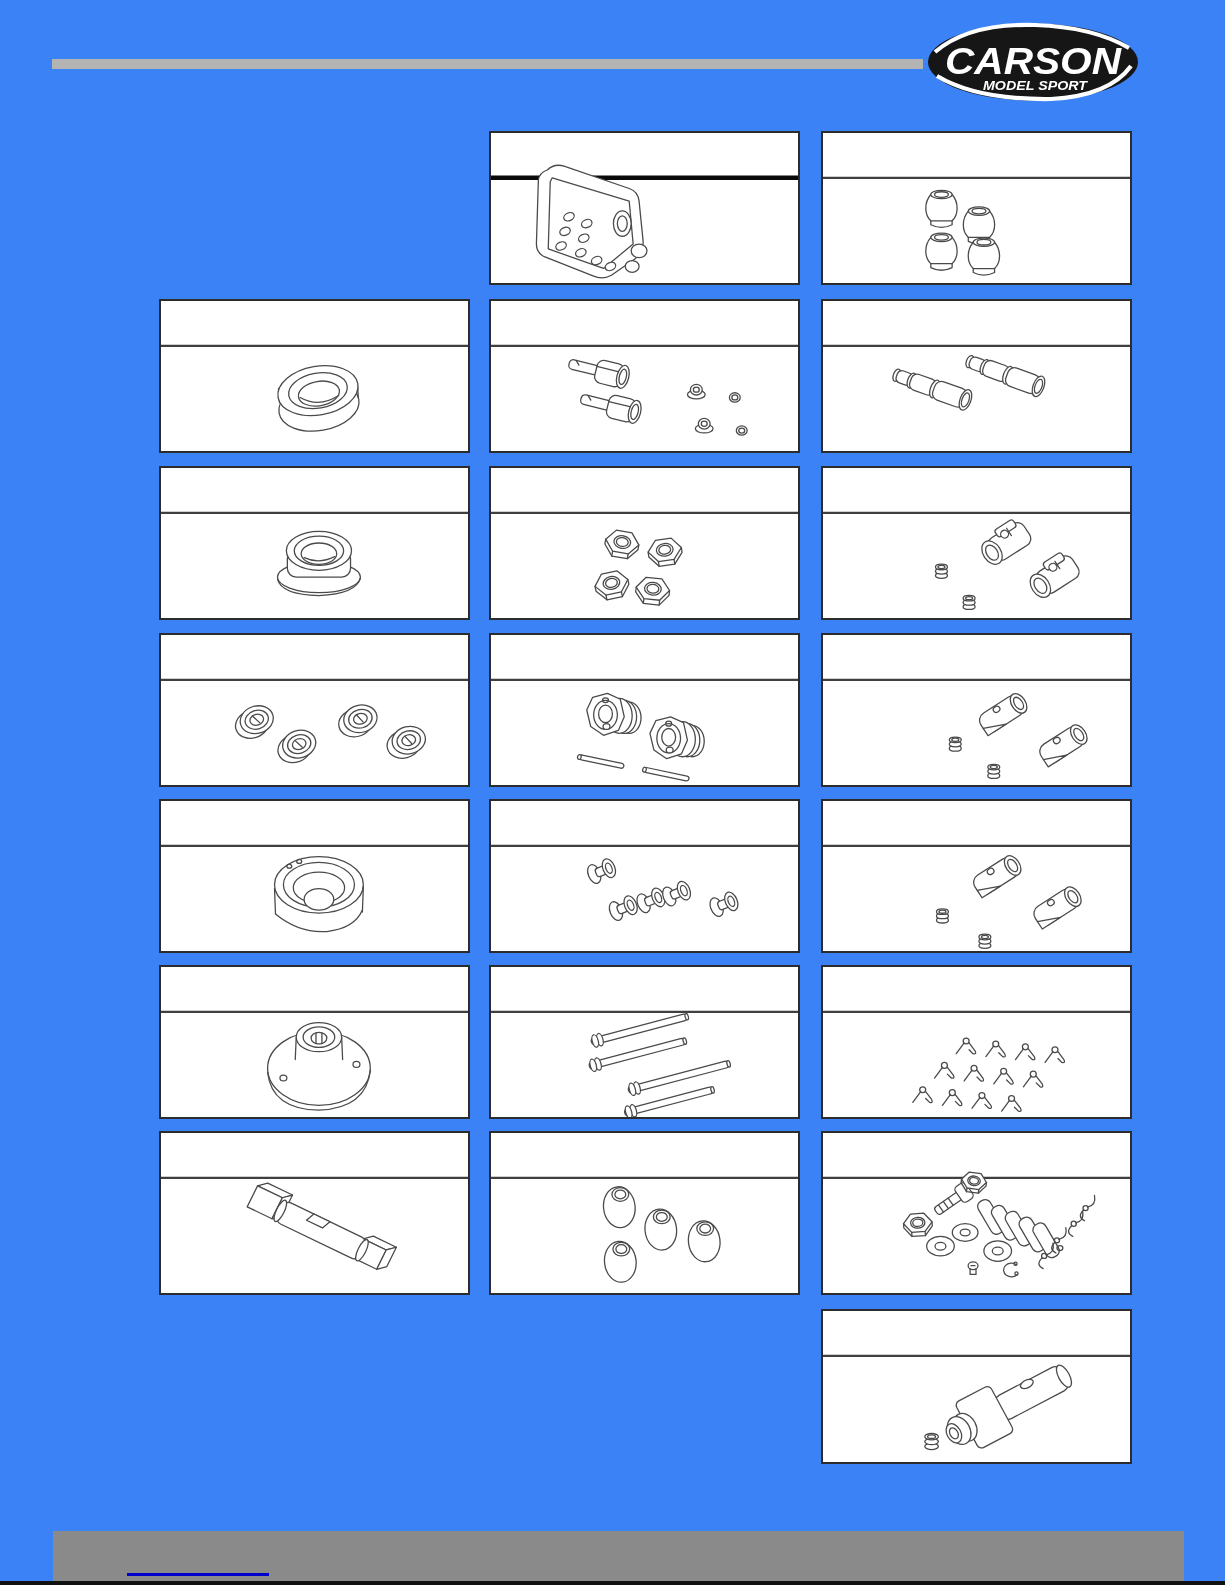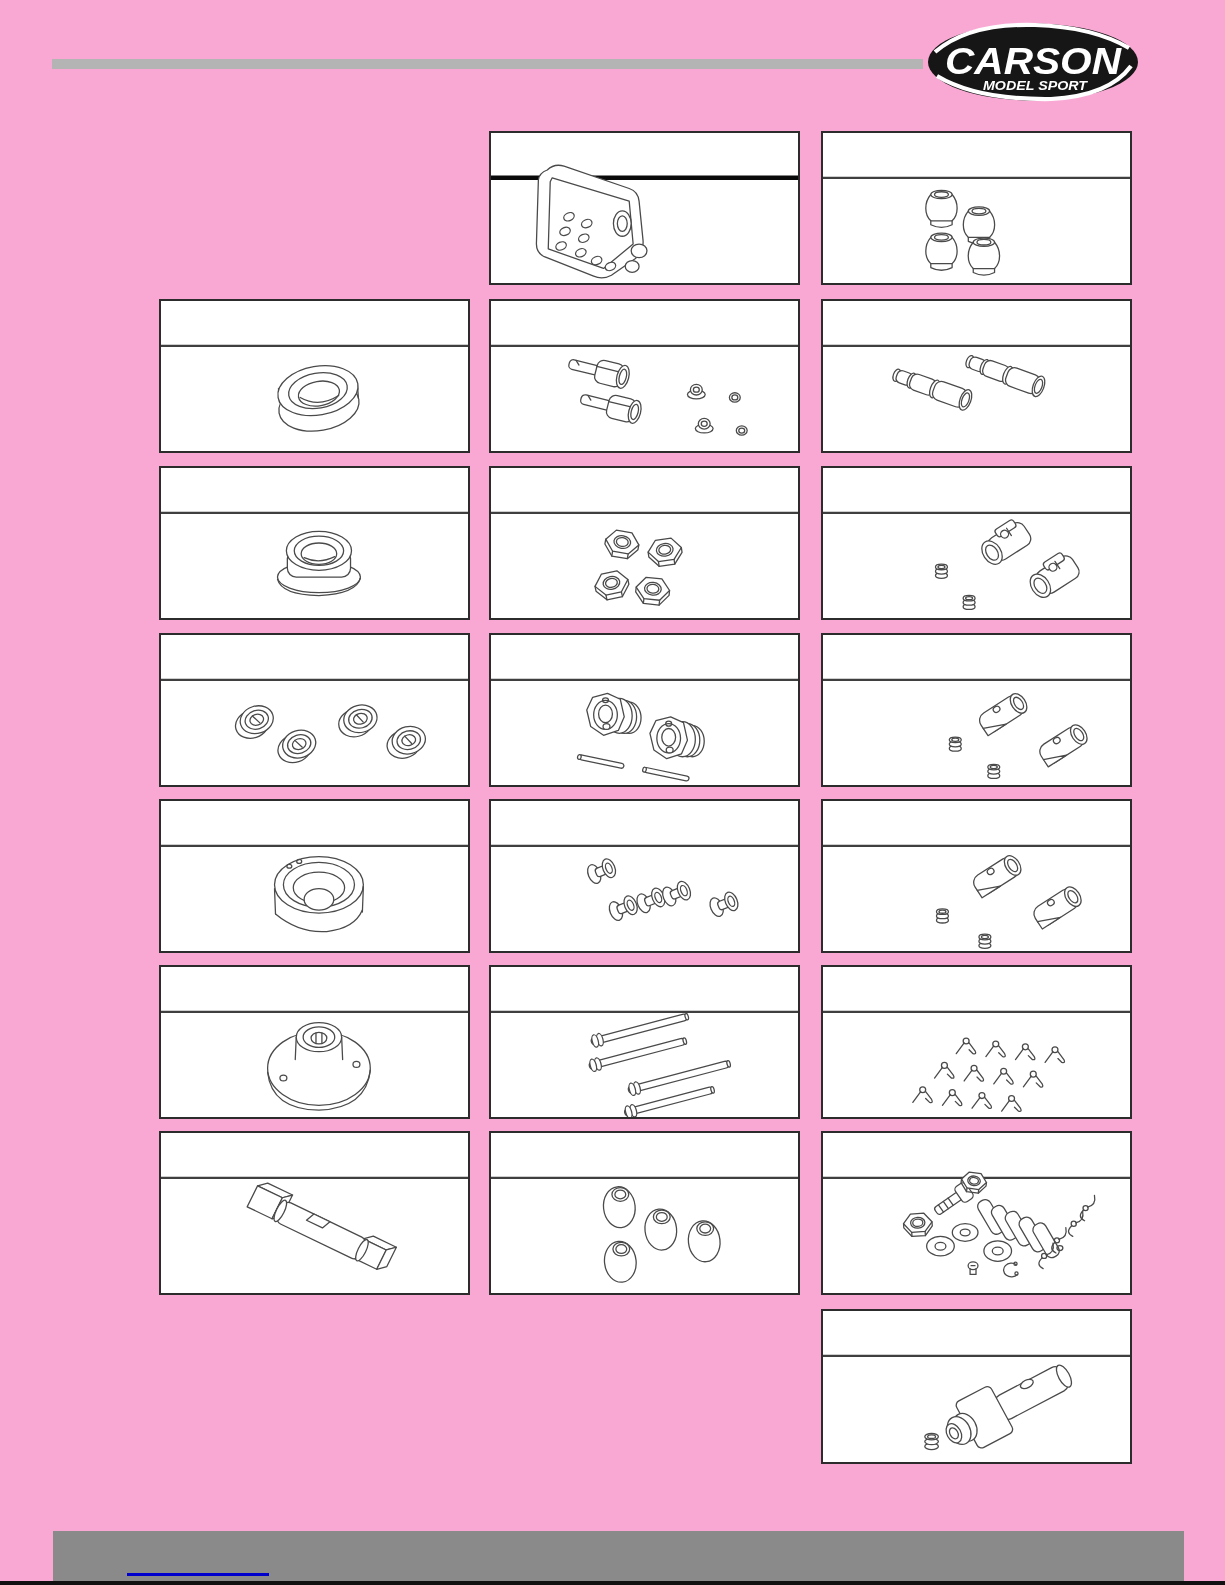--- a/index.html
+++ b/index.html
@@ -1,16 +1,16 @@
 <!DOCTYPE html>
 <html><head>
 <meta charset="utf-8">
 <style>
   html,body{margin:0;padding:0;background:#fff;}
-  #page{position:relative;width:1225px;height:1585px;background:#f9a8d4;overflow:hidden;
+  #page{position:relative;width:1225px;height:1585px;background:#3b82f6;overflow:hidden;
         font-family:"Liberation Sans",sans-serif;}
   #top-bar{position:absolute;left:52px;top:59px;width:871px;height:10px;}
   #logo{position:absolute;left:925px;top:22px;width:216px;height:81px;}
   #parts-grid{position:absolute;left:0;top:0;width:1225px;height:1585px;}
   .box{position:absolute;background:#fff;border:2px solid #2c2c2c;box-sizing:border-box;}
   .box svg{position:absolute;left:0;top:0;width:100%;height:100%;display:block;}
   #footer-bar{position:absolute;left:53px;top:1531px;width:1131px;height:54px;}
   #footer-link{position:absolute;left:127px;top:1573px;width:142px;height:3px;display:block;}
   #bottom-edge{position:absolute;left:0;top:1581px;width:1225px;height:4px;background:#111;}
 </style>

